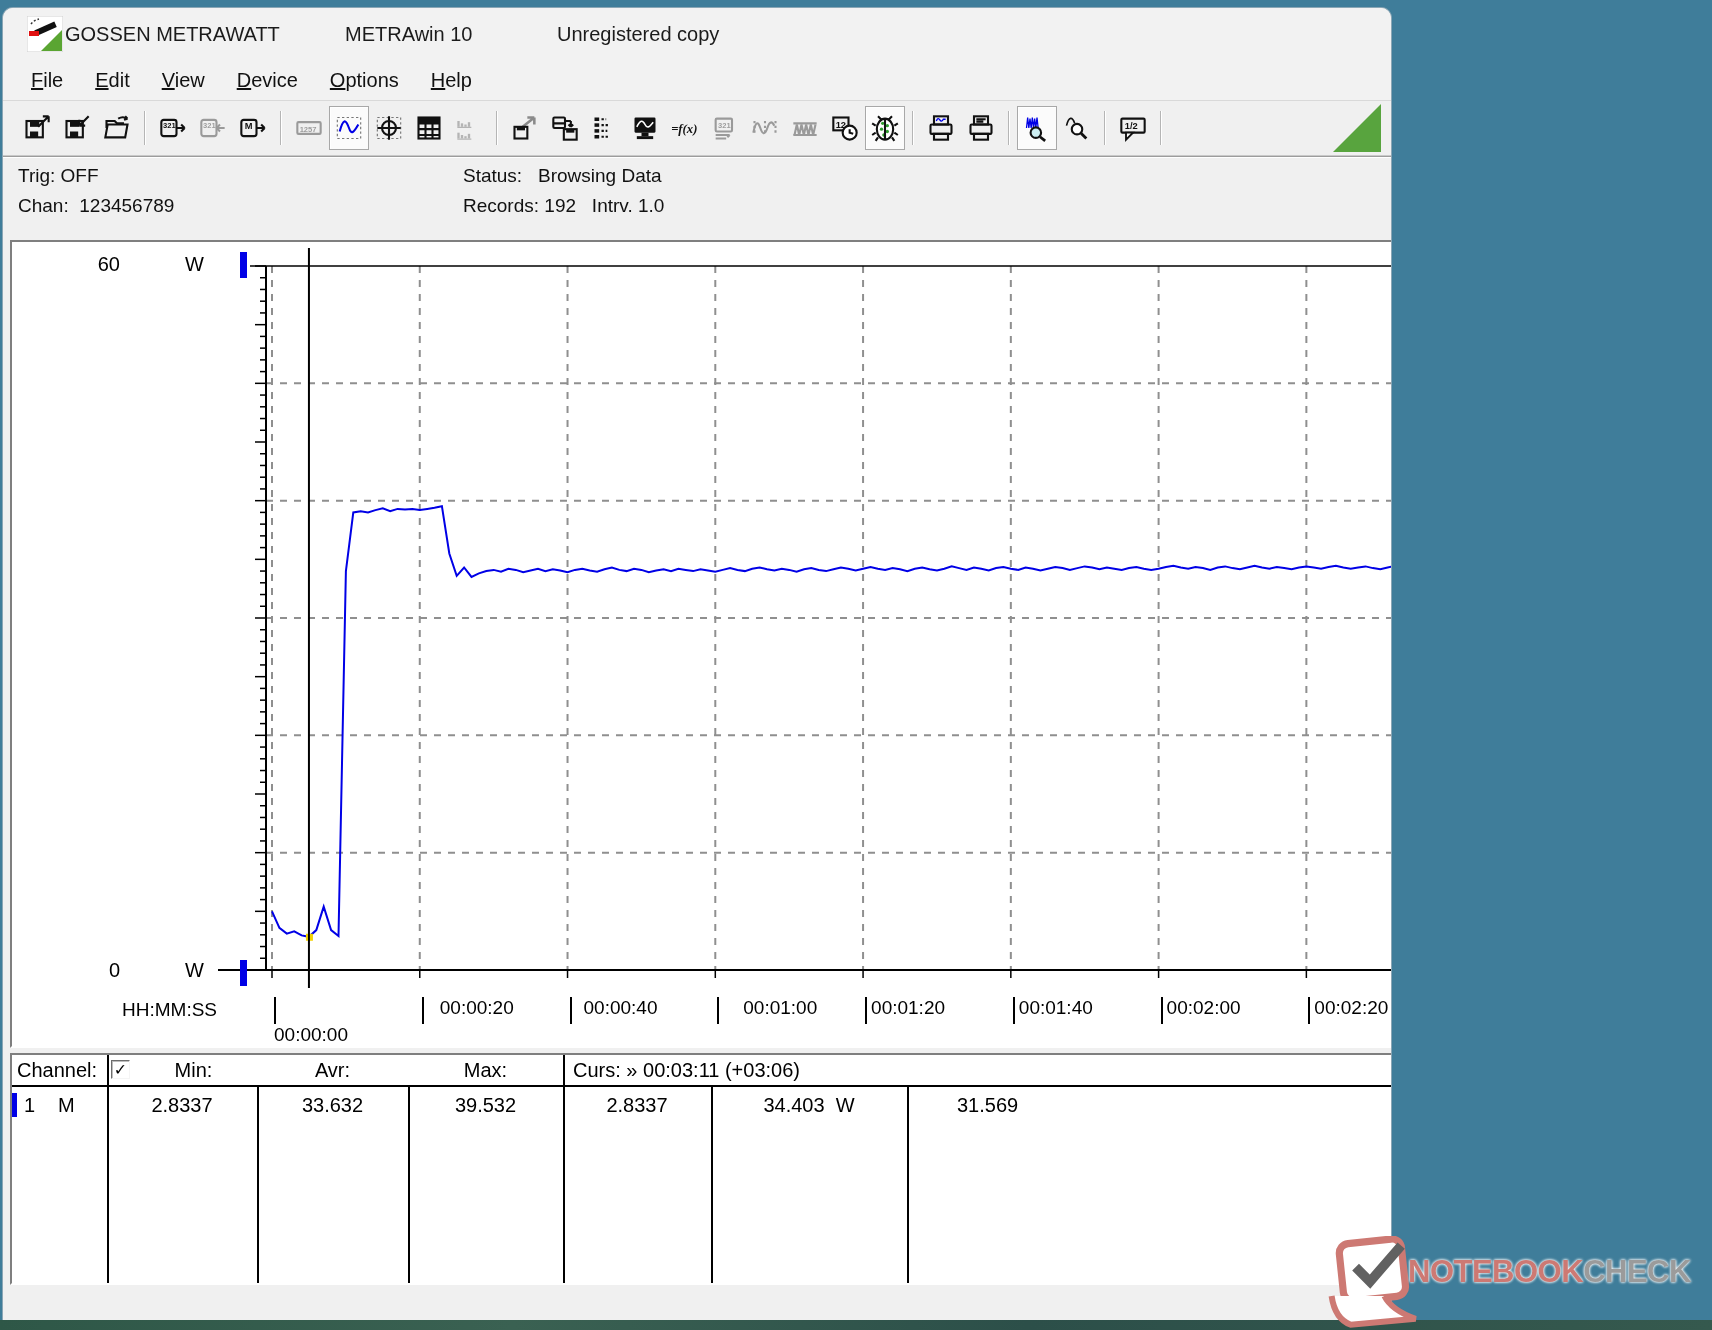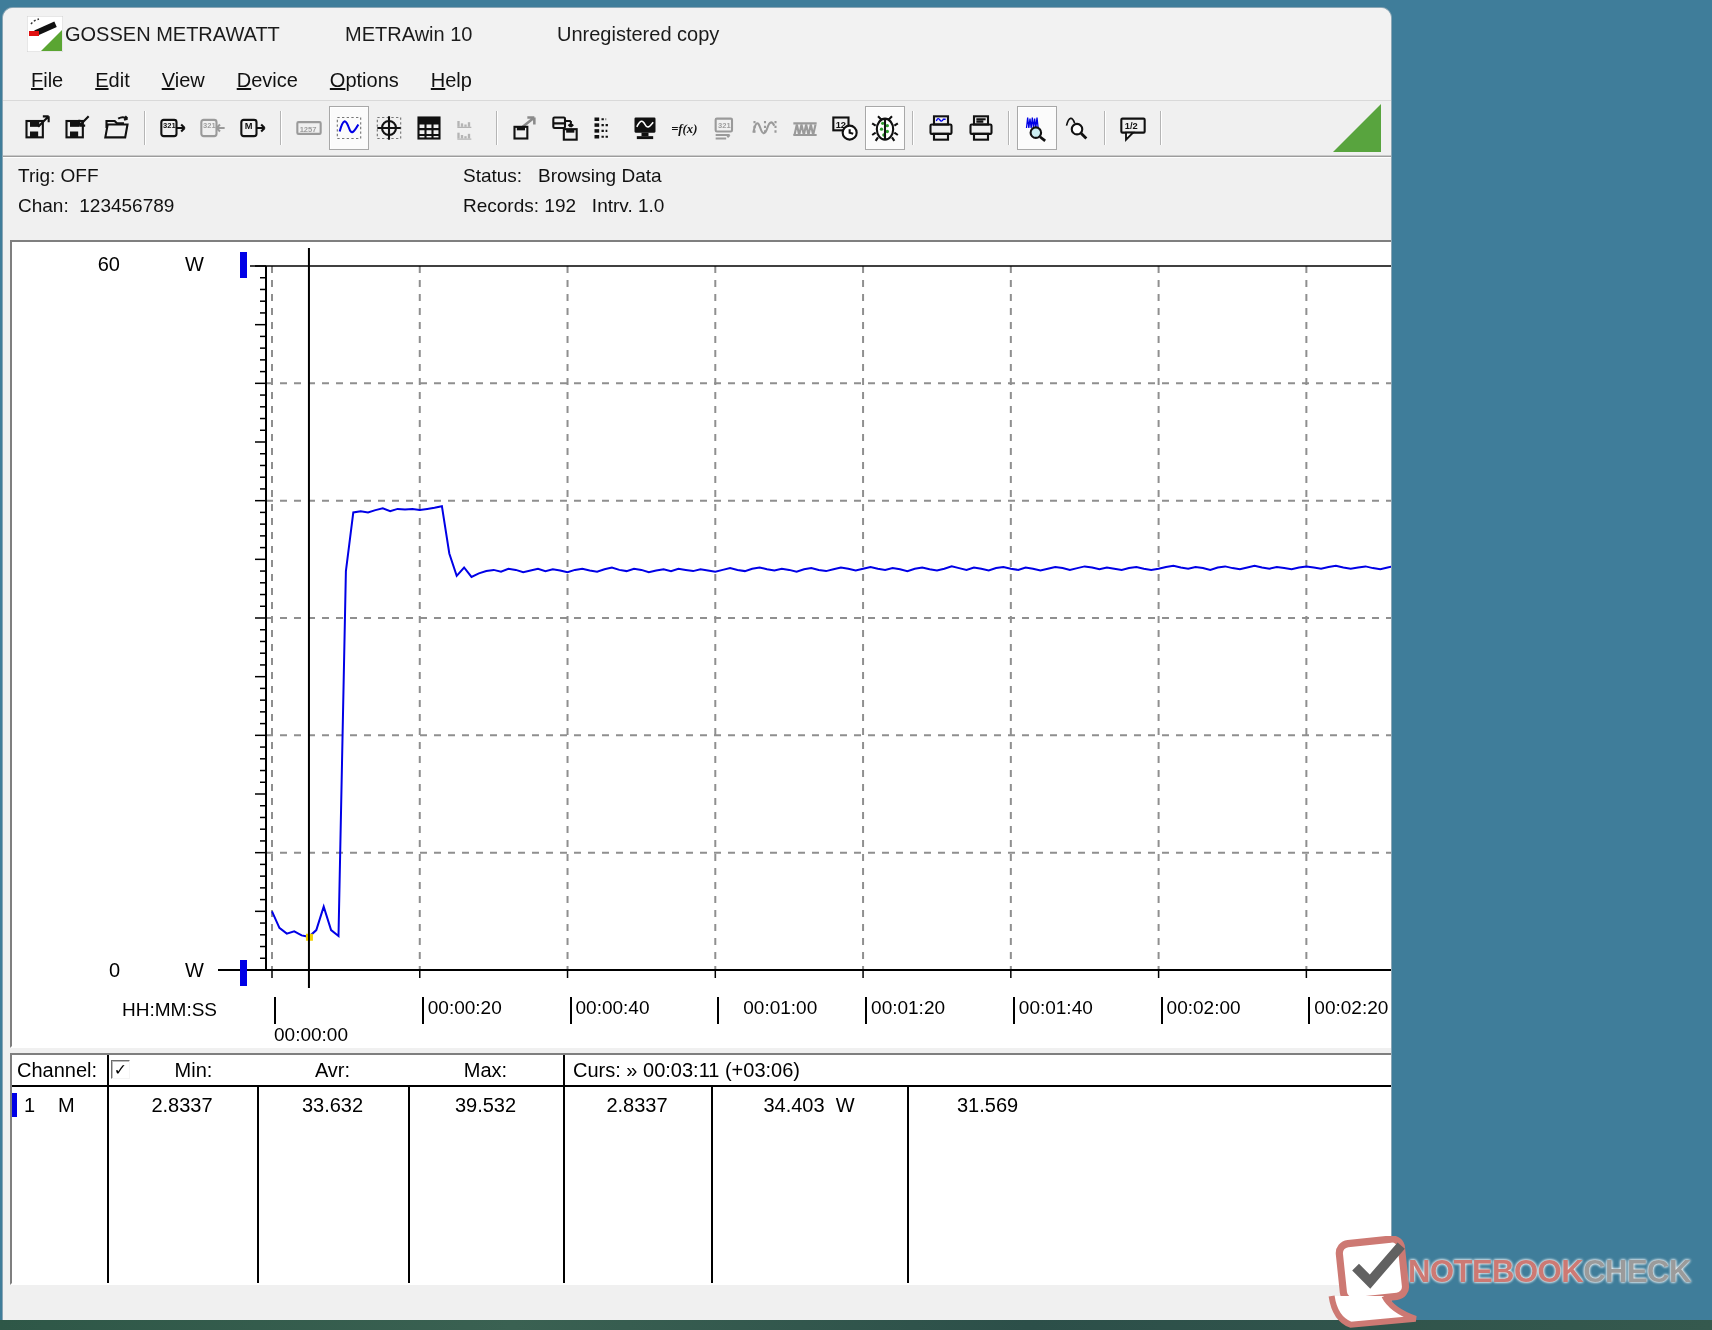--- a/index.html
+++ b/index.html
@@ -448,25 +448,25 @@
     <div class="ylab ylab-num" style="left:56px; top:11px;">60</div>
     <div class="ylab" style="left:173px; top:11px;">W</div>
     <div class="ylab ylab-num" style="left:56px; top:717px;">0</div>
     <div class="ylab" style="left:173px; top:717px;">W</div>
     <div id="xaxis-caption" style="left:110px; top:757px;">HH:MM:SS</div>
     <div id="xlabels">
         <div class="xlab" style="left: 262px; top: 755px; flex-direction: column;">
           <div class="tick"></div>
           <span>00:00:00</span>
         </div>
-        <div class="xlab" style="left: 409.767px; top: 755px;">
+        <div class="xlab" style="left: 409.767px; top: 755px; gap: 12px;">
           <div class="tick"></div>
           <span>00:00:20</span>
         </div>
-        <div class="xlab" style="left: 557.533px; top: 755px;">
+        <div class="xlab" style="left: 557.533px; top: 755px; gap: 8px;">
           <div class="tick"></div>
           <span>00:00:40</span>
         </div>
         <div class="xlab" style="left: 705.3px; top: 755px; gap: 20px;">
           <div class="tick"></div>
           <span>00:01:00</span>
         </div>
         <div class="xlab" style="left: 853.067px; top: 755px;">
           <div class="tick"></div>
           <span>00:01:20</span>

